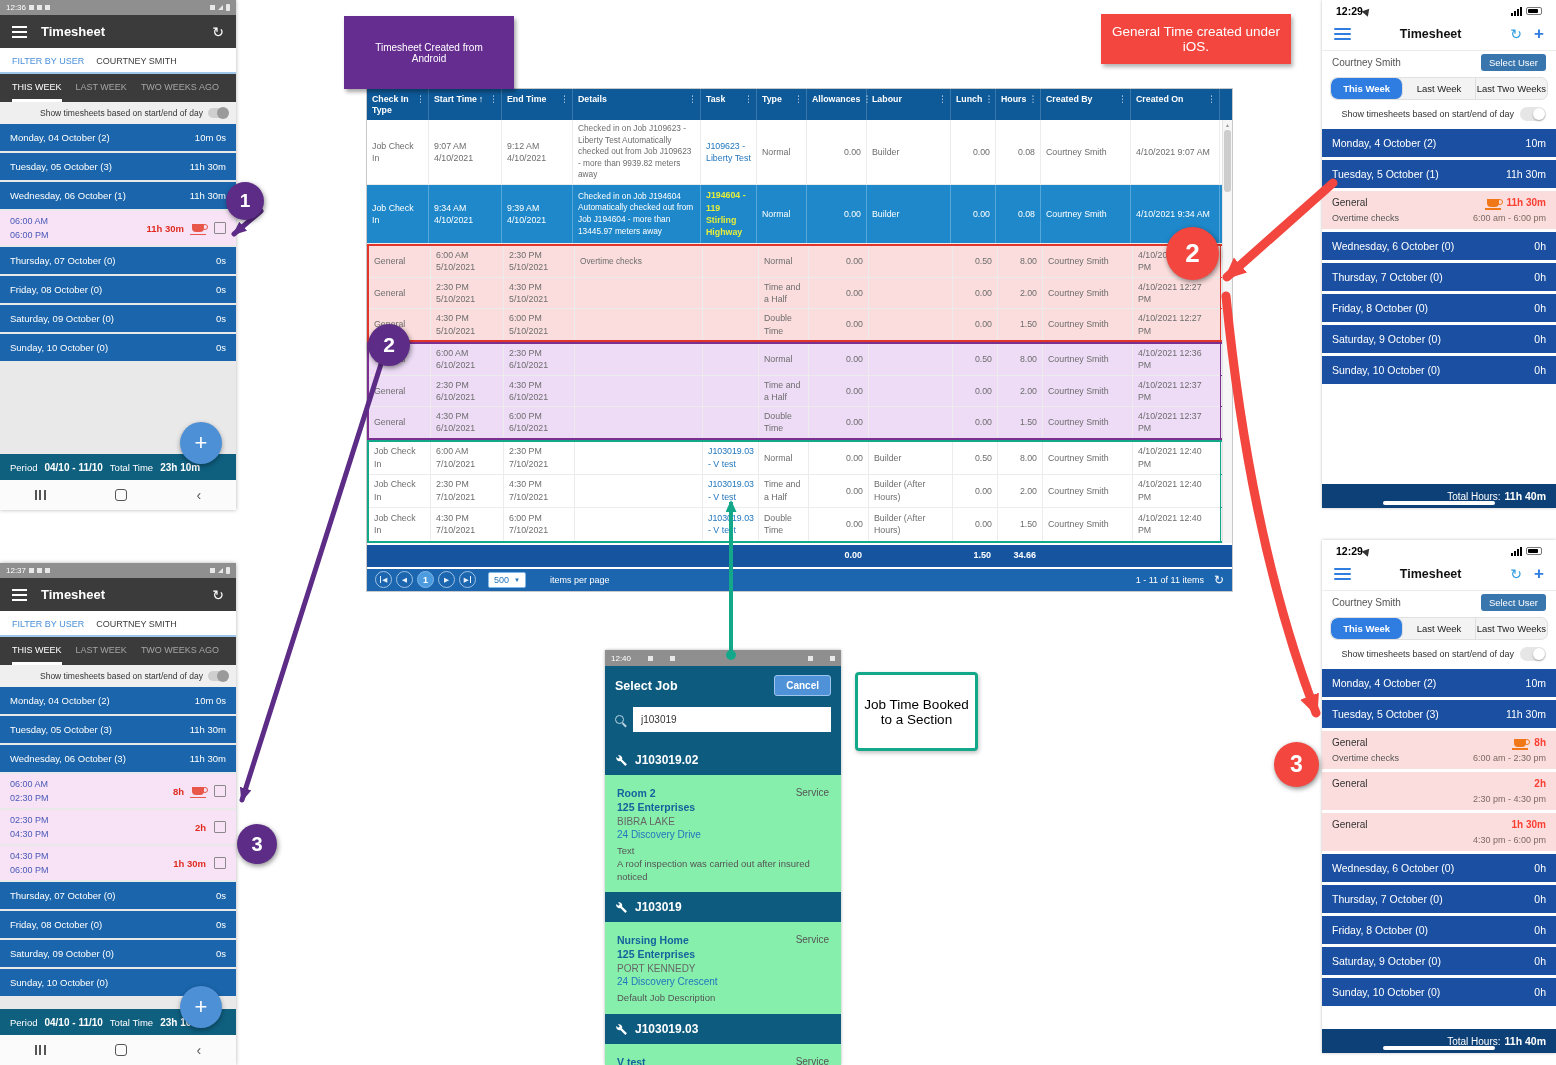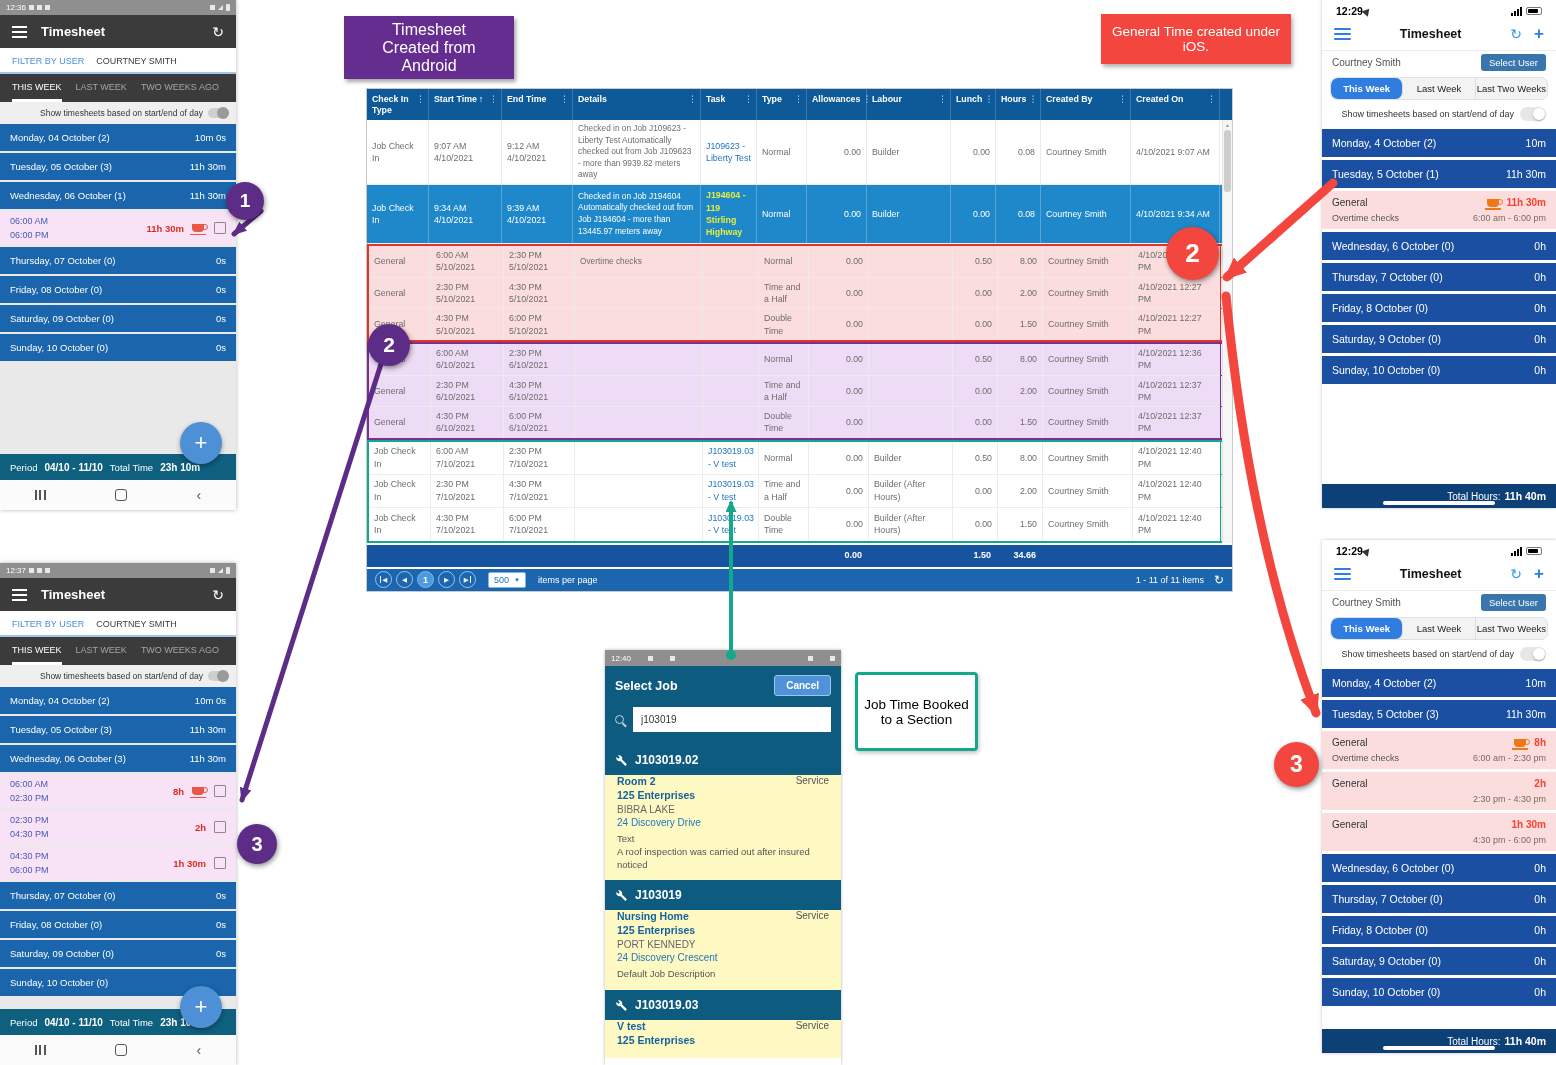--- a/index.html
+++ b/index.html
@@ -120,49 +120,49 @@
 .gscroll .up{font-size:5px;color:#999;margin:2px 0 2px}
 .gscroll .thumb{width:7px;height:62px;background:#cdcdcd;border-radius:3px}
 .gtotals{display:grid;grid-template-columns:var(--cols);background:#17549f;color:#fff;font-weight:bold;min-height:24px;align-items:center;border-top:2px solid #fff}
 .gtotals .gc{border-right:none;font-size:9px}
 .gpager{background:#1c66b0;color:#fff;display:flex;align-items:center;gap:4px;padding:0 8px;height:24px;border-top:2px solid #fff}
 .pbtn{width:17px;height:17px;border-radius:50%;border:1px solid #9fc2e4;display:flex;align-items:center;justify-content:center;font-size:6.5px;color:#e8f1fa;gap:1px;background:transparent}
 .pbtn.cur{background:#4d9bdf;border-color:#7fb7e8;font-size:9px;font-weight:bold;color:#fff}
 .pb-bar{width:1.5px;height:7px;background:#e8f1fa;display:inline-block}
 .psize{background:#fff;color:#2176bd;border:1px solid #7fb7e8;border-radius:2px;display:flex;align-items:center;gap:5px;padding:2px 5px;font-size:9px;margin-left:8px}
 .psize .car{font-size:6px}
-.pitems{font-size:9px;margin-left:8px}
+.pitems{font-size:9px;margin-left:20px}
 .pright{margin-left:auto;display:flex;align-items:center;gap:10px;font-size:9px}
 .pright .pg-refresh{font-size:12px}
 
 
 .sj{position:absolute;left:605px;top:650px;width:236px;height:415px;background:#fff;overflow:hidden;display:flex;flex-direction:column;box-shadow:0 0 3px rgba(0,0,0,.3)}
 .sj-status{height:16px;background:#8f8f8f;color:#fff;font-size:8px;display:flex;justify-content:space-between;align-items:center;padding:0 6px;flex:none}
 .sj-st-l,.sj-st-r{display:flex;align-items:center;gap:17px}
 .sj-status .sq{width:5px;height:5px;background:#e8e8e8;display:inline-block}
 .sj-head{background:#0d5c80;display:flex;justify-content:space-between;align-items:center;padding:9px 10px 5px;flex:none}
 .sj-title{color:#fff;font-weight:bold;font-size:12.5px}
 .sj-cancel{background:#4f92d8;border:1px solid #9ec5ec;color:#fff;font-size:10px;font-weight:bold;padding:4px 11px;border-radius:3px}
 .sj-search{background:#0d5c80;display:flex;align-items:center;gap:9px;padding:6px 10px 13px;flex:none}
 .mag{width:9px;height:9px;border:1.5px solid #bcd4e2;border-radius:50%;position:relative;flex:none}
 .mag::after{content:"";position:absolute;width:5px;height:1.5px;background:#bcd4e2;transform:rotate(45deg);right:-4px;bottom:-2px}
 .sj-input{flex:1;height:25px;border:none;background:#fff;font-size:10px;padding:0 8px;font-family:inherit;color:#333}
 .sj-sechead{background:#0d5c80;color:#fff;font-weight:bold;font-size:12px;display:flex;align-items:center;gap:7px;padding:8px 10px}
 .wrench{display:inline-flex;width:13px;height:13px}
-.sj-card{padding:0 12px 9px;background:#fef9c3}
+.sj-card{padding:12px 12px 9px;background:#86efac}
 .sj-row1{display:flex;justify-content:space-between;margin-bottom:2px}
 .sj-name{color:#15629c;font-weight:bold;font-size:10.5px}
 .sj-cat{color:#555;font-size:10px}
 .sj-company{color:#15629c;font-weight:bold;font-size:10.5px;margin-bottom:3px}
 .sj-suburb{color:#666;font-size:10px;margin-bottom:2px}
 .sj-addr{color:#2176bd;font-size:10px;margin-bottom:5px}
 .sj-d1,.sj-d2{color:#555;font-size:9.5px;line-height:1.35}
 
 
-.lab-purple{position:absolute;left:344px;top:16px;width:170px;height:63px;background:#662d91;color:#fff;display:flex;align-items:center;justify-content:center;text-align:center;font-size:16px;box-shadow:2px 3px 4px rgba(0,0,0,.35);padding:0 20px;z-index:40}
+.lab-purple{position:absolute;left:344px;top:16px;width:170px;height:73px;background:#662d91;color:#fff;display:flex;align-items:center;justify-content:center;text-align:center;font-size:10px;box-shadow:2px 3px 4px rgba(0,0,0,.35);padding:0 20px;z-index:40}
 .lab-red{position:absolute;left:1101px;top:14px;width:190px;height:50px;background:#f2463f;color:#fff;display:flex;align-items:center;justify-content:center;text-align:center;font-size:13.5px;box-shadow:2px 3px 4px rgba(0,0,0,.3);padding:8px 8px;z-index:40}
 .lab-green{position:absolute;left:855px;top:672px;width:123px;height:79px;background:#fff;border:3px solid #14a88b;border-radius:4px;color:#000;font-size:13.5px;display:flex;align-items:center;justify-content:center;text-align:center;box-shadow:1px 2px 4px rgba(0,0,0,.25);padding:0 6px;z-index:40}
 .circ{position:absolute;border-radius:50%;color:#fff;display:flex;align-items:center;justify-content:center;font-weight:bold;box-shadow:1px 2px 5px rgba(0,0,0,.45);z-index:60}
 .circ.p{background:#5d2c87}
 .circ.r{background:#f2463f}
 #c-p1{left:226px;top:182px;width:38px;height:38px;font-size:19px}
 #c-p2{left:368px;top:324px;width:42px;height:42px;font-size:21px}
 #c-p3{left:237px;top:824px;width:40px;height:40px;font-size:20px}
 #c-r2{left:1166px;top:227px;width:53px;height:53px;font-size:26px}
 #c-r3{left:1274px;top:742px;width:45px;height:45px;font-size:23px}

